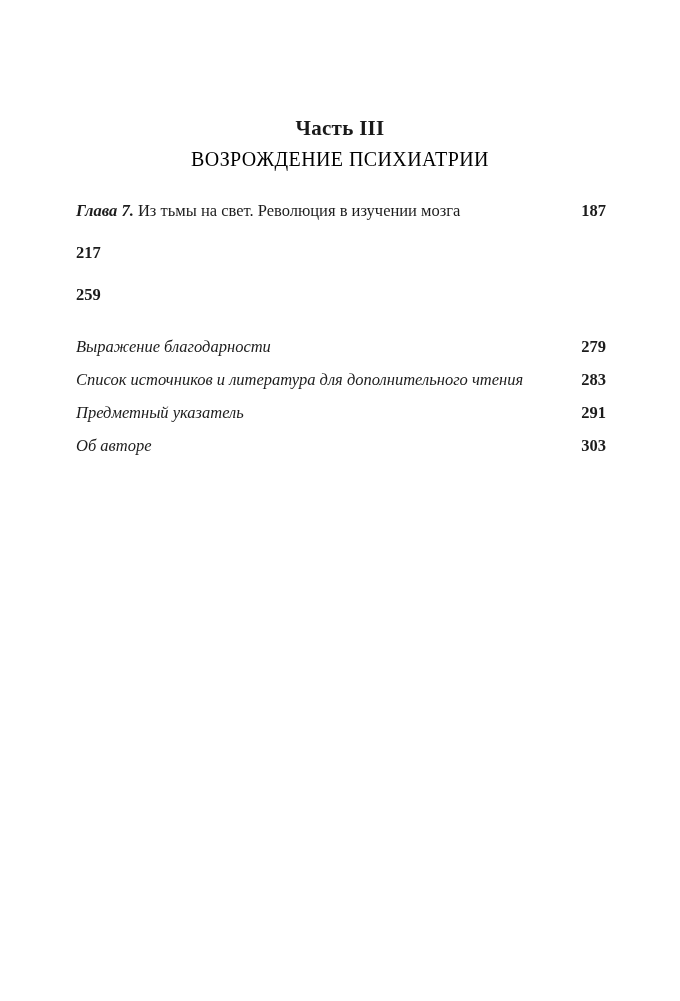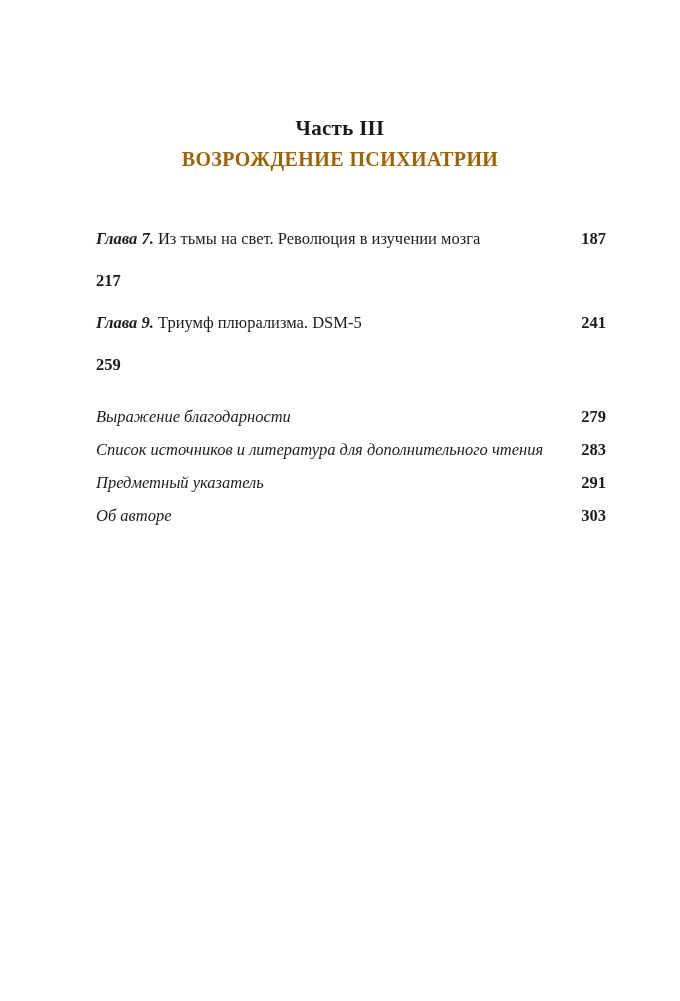--- a/index.html
+++ b/index.html
@@ -23,27 +23,27 @@
   }
   .part-label {
     font-size: 21px;
     font-weight: 700;
     color: #1a1a1a;
     letter-spacing: 0.3px;
   }
   .part-title {
     margin-top: 7px;
     font-size: 20px;
-    font-weight: 700;
-    color: #a16207;
+    font-weight: 400;
+    color: #000000;
     letter-spacing: 0.4px;
   }
   .toc-body {
-    margin-top: 58px;
-    padding-left: 96px;
+    margin-top: 30px;
+    padding-left: 76px;
     padding-right: 74px;
   }
   .toc-row {
     display: flex;
     justify-content: space-between;
     align-items: baseline;
     font-size: 16.5px;
     line-height: 19px;
   }
   .chapter-row {
@@ -91,27 +91,20 @@
         <span class="chapter-label">Глава 7.</span>
         <span class="chapter-title">Из тьмы на свет. Революция в изучении мозга</span>
       </span>
       <span class="page-num">187</span>
     </div>
 
     <div class="toc-row chapter-row">
       <span class="page-num">217</span>
     </div>
 
-    <div class="toc-row chapter-row">
-      <span class="entry-text">
-        <span class="chapter-label">Глава 9.</span>
-        <span class="chapter-title">Триумф плюрализма. DSM-5</span>
-      </span>
-      <span class="page-num">241</span>
-    </div>
 
     <div class="toc-row chapter-row">
       <span class="page-num">259</span>
     </div>
 
     <div class="back-section">
 
       <div class="toc-row back-row">
         <span class="entry-text back-title">Выражение благодарности</span>
         <span class="page-num">279</span>

